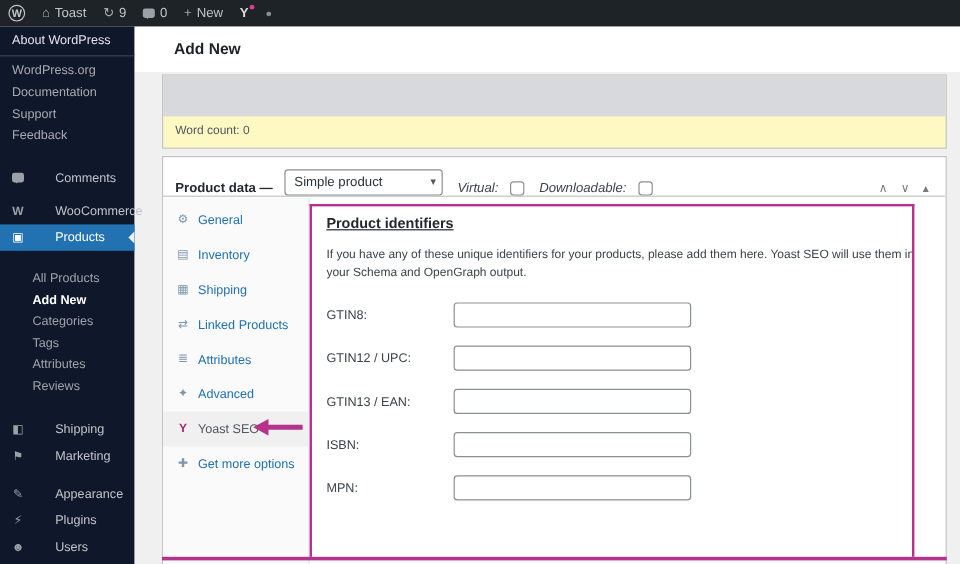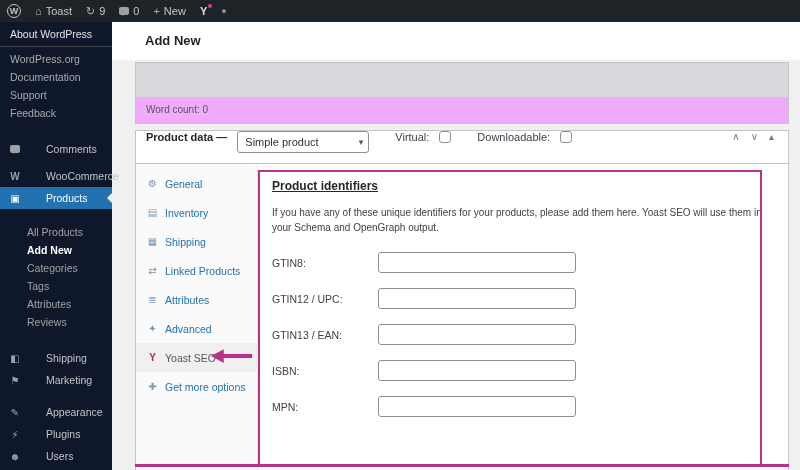--- a/index.html
+++ b/index.html
@@ -37,32 +37,32 @@
   .sub-item.current { color:#fff; font-weight:bold; }
   .mt6 { margin-top:5px; } .mt12 { margin-top:12px; } .mt10 { margin-top:10px; }
   .bubble { display:inline-block; width:10px; height:8px; background:#9ba1a6; border-radius:2px; position:relative; }
   .bubble::after { content:""; position:absolute; left:2px; bottom:-3px; border:2px solid transparent; border-top:3px solid #9ba1a6; }
 
   
   .main { position:absolute; left:112px; top:22px; width:688px; height:448px; background:#f0f0f1; }
   .titlebar { position:absolute; left:0; top:0; width:688px; height:38px; background:#fff; }
   .titlebar h1 { padding:11px 0 0 33px; font-size:13px; font-weight:bold; color:#1d2327; }
 
-  .editorbox { position:absolute; left:23px; top:40px; width:654px; height:62px; background:#f0abfc; border:1px solid #c3c4c7; }
+  .editorbox { position:absolute; left:23px; top:40px; width:654px; height:62px; background:#fef9c3; border:1px solid #c3c4c7; }
   .editor-area { height:34px; background:#d7d9dc; cursor:text; }
   .wordcount { padding:7px 10px; font-size:10px; color:#50575e; }
 
   .pdbox { position:absolute; left:23px; top:108px; width:654px; height:345px; background:#fff; border:1px solid #c3c4c7; }
-  .pd-header { display:flex; align-items:flex-start; height:33px; border-bottom:1px solid #c3c4c7; padding:0 10px; gap:10px; font-size:11px; color:#23282d; }
+  .pd-header { display:flex; align-items:flex-end; height:33px; border-bottom:1px solid #c3c4c7; padding:0 10px; gap:10px; font-size:11px; color:#23282d; }
   .pd-title { font-weight:bold; white-space:nowrap; }
   .select-wrap { position:relative; display:inline-block; }
   .select-wrap::after { content:"▾"; position:absolute; right:6px; top:50%; transform:translateY(-55%); font-size:9px; color:#50575e; pointer-events:none; }
   select { appearance:none; -webkit-appearance:none; border:1px solid #8c8f94; border-radius:3px; background:#fff;
            height:22px; width:132px; font-family:inherit; font-size:11px; padding:0 18px 0 7px; color:#2c3338; }
-  .chk { color:#3c434a; margin-left:16px; }
+  .chk { color:#3c434a; margin-left:2px;font-style:italic; }
   .cb { appearance:none; -webkit-appearance:none; width:12px; height:12px; border:1px solid #8c8f94; border-radius:3px; background:#fff; cursor:pointer; }
   .pd-controls { margin-left:auto; display:flex; gap:11px; color:#787c82; font-size:10px; padding-right:4px; }
   .pd-controls span { cursor:pointer; }
 
   .pd-body { position:absolute; left:0; top:34px; right:0; bottom:0; display:flex; }
   .tabs { width:122px; flex:none; list-style:none; background:#fafafa; border-right:1px solid #e3e5e8; padding-top:4px; font-size:10.5px; }
   .tabs li { display:flex; align-items:center; gap:6px; height:29px; padding-left:10px; color:#2271b1; cursor:pointer; }
   .tabs li .tic { width:13px; text-align:center; color:#7b97ad; font-size:10px; flex:none; }
   .tabs li.active { background:#f0f0f1; color:#50575e; }
   .tabs li .yic { color:#a4286a; font-weight:bold; }

